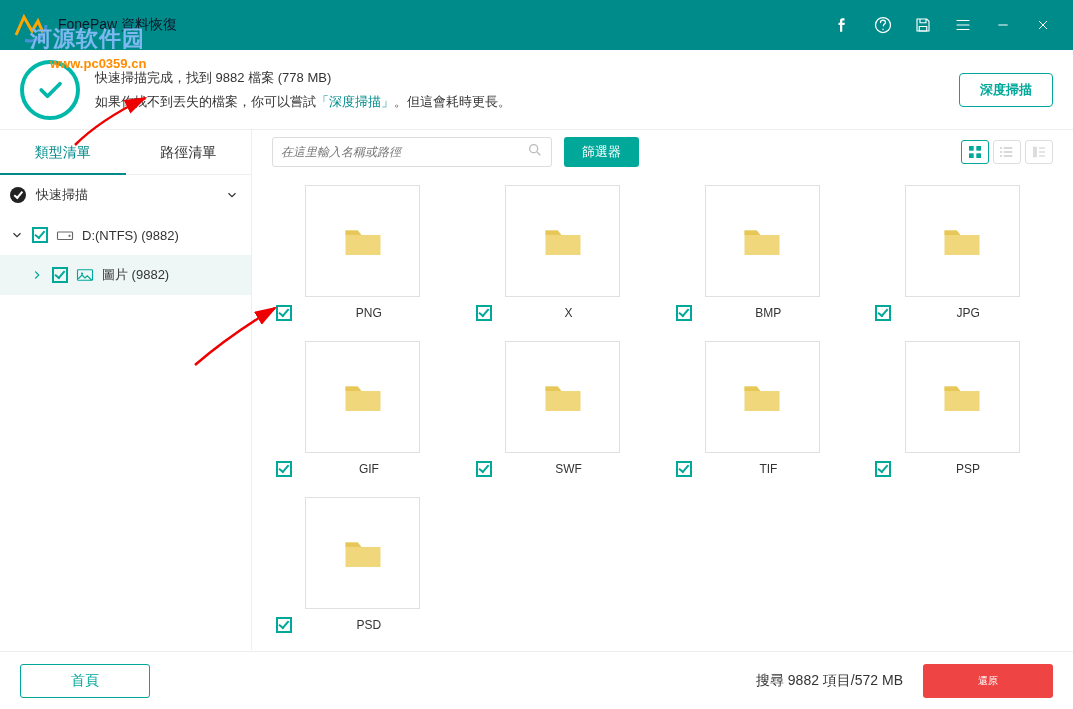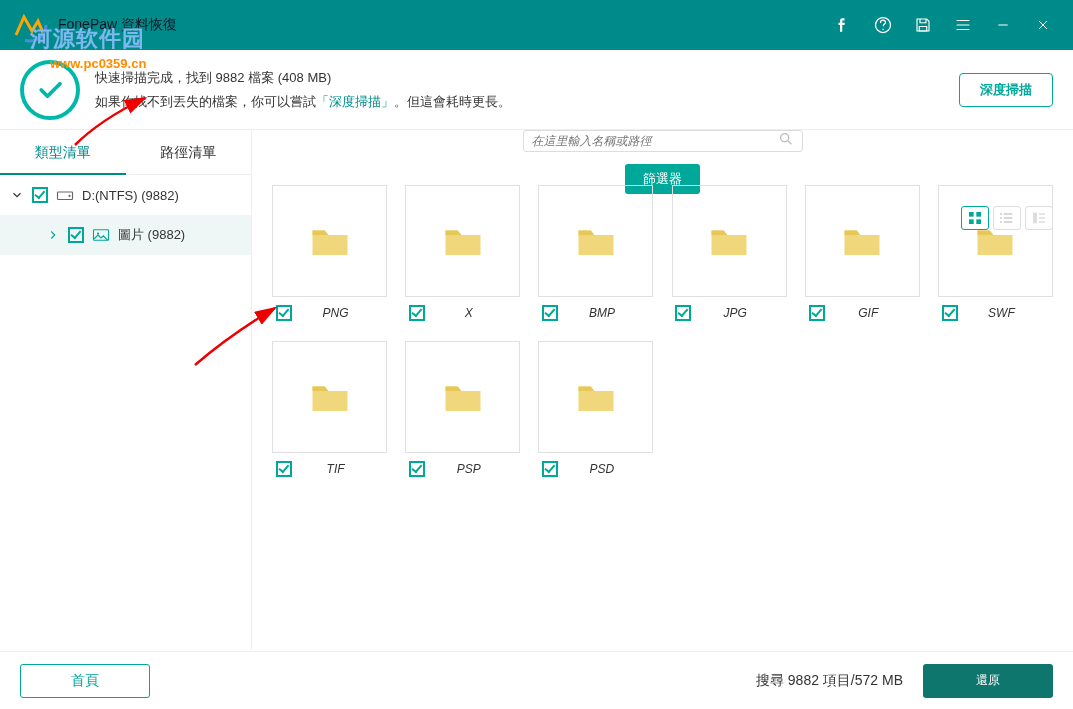--- a/index.html
+++ b/index.html
@@ -41,47 +41,47 @@
 .tree-row { display: flex; align-items: center; height: 40px; padding: 0 12px; font-size: 13px; color: #333; cursor: pointer; gap: 8px; }
 .tree-row.selected { background: #eef7f6; }
 .tree-row .chev { width: 14px; display: inline-flex; }
 .tree-row .chk { width: 16px; height: 16px; border: 2px solid #00a89a; display: inline-flex; align-items: center; justify-content: center; }
 .tree-row .chk.checked::after { content: ""; width: 8px; height: 4px; border-left: 2px solid #00a89a; border-bottom: 2px solid #00a89a; transform: rotate(-50deg) translate(1px,-1px); }
 .tree-row .black-circle { width: 16px; height: 16px; background: #222; border-radius: 50%; display: inline-flex; align-items: center; justify-content: center; }
 .tree-row .black-circle::after { content: ""; width: 7px; height: 3px; border-left: 2px solid #fff; border-bottom: 2px solid #fff; transform: rotate(-50deg) translate(1px,-1px); }
 .tree-row .ico { display: inline-flex; width: 18px; }
 .tree-row.level1 { padding-left: 10px; justify-content: space-between; }
 .tree-row.level2 { padding-left: 10px; text-align: right; }
-.tree-row.level3 { padding-left: 46px; }
-
-
-.toolbar { height: 45px; display: flex; align-items: center; gap: 12px; border-bottom: 1px solid transparent; flex-direction: column; }
+.tree-row.level3 { padding-left: 30px; }
+
+
+.toolbar { height: 45px; display: flex; align-items: center; gap: 12px; border-bottom: 1px solid transparent; }
 .search-box { width: 280px; height: 30px; border: 1px solid #ddd; border-radius: 3px; display: flex; align-items: center; padding: 0 8px; }
 .search-box input { border: none; outline: none; flex: 1; font-size: 12px; font-style: italic; color: #999; background: transparent; }
 .filter-btn { background: #00a89a; color: #fff; border: none; padding: 6px 18px; border-radius: 3px; font-size: 13px; cursor: pointer; }
 .view-toggles { margin-left: auto; display: flex; gap: 4px; }
 .view-toggle { width: 28px; height: 24px; border: 1px solid #ddd; border-radius: 3px; display: flex; align-items: center; justify-content: center; cursor: pointer; }
 .view-toggle.active { border-color: #00a89a; }
 
 
 .grid-wrap { padding-top: 10px; height: 460px; overflow-y: auto; }
-.grid { display: grid; grid-template-columns: repeat(6, 1fr); gap: 20px 18px; font-style: italic; }
+.grid { display: grid; grid-template-columns: repeat(4, 1fr); gap: 20px 18px; }
 .grid-item { display: flex; flex-direction: column; align-items: center; }
 .folder-thumb { width: 115px; height: 112px; border: 1px solid #e0e0e0; display: flex; align-items: center; justify-content: center; margin-bottom: 8px; }
 .folder-thumb svg { width: 42px; height: 36px; }
 .grid-label { display: flex; align-items: center; gap: 12px; font-size: 12px; color: #333; width: 100%; padding-left: 4px; }
 .grid-label .chk { width: 16px; height: 16px; border: 2px solid #00a89a; display: inline-flex; align-items: center; justify-content: center; }
 .grid-label .chk.checked::after { content: ""; width: 8px; height: 4px; border-left: 2px solid #00a89a; border-bottom: 2px solid #00a89a; transform: rotate(-50deg) translate(1px,-1px); }
 .grid-label span.name { flex: 1; text-align: center; padding-right: 20px; }
 
 
 .footer { position: absolute; bottom: 0; left: 0; right: 0; height: 58px; border-top: 1px solid #eee; display: flex; align-items: center; padding: 0 20px; background: #fff; }
 .home-btn { border: 1px solid #00a89a; color: #00a89a; background: #fff; width: 130px; height: 34px; border-radius: 3px; font-size: 14px; cursor: pointer; }
 .footer-status { margin-left: auto; font-size: 14px; color: #333; margin-right: 20px; }
-.restore-btn { background: #0f766e; color: #fff; border: none; width: 130px; height: 34px; border-radius: 3px; font-size: 12px; cursor: pointer; }
+.restore-btn { background: #ef4444; color: #fff; border: none; width: 130px; height: 34px; border-radius: 3px; font-size: 10px; cursor: pointer; }
 
 
 .arrow { position: absolute; pointer-events: none; z-index: 10; }
 </style>
 </head>
 <body>
 
 <div class="titlebar">
   <div class="logo-section">
     <span class="logo-icon">
@@ -133,33 +133,44 @@
   <div class="wm-url">www.pc0359.cn</div>
 </div>
 
 <div class="status-area">
   <div class="status-icon">
     <svg viewBox="0 0 24 24">
         <path d="M5 12l5 5L20 7" stroke="#00b8a9" stroke-width="3" fill="none" stroke-linecap="round" stroke-linejoin="round"></path>
       </svg>
   </div>
   <div class="status-text">
-    <div>快速掃描完成，找到 9882 檔案 (408 MB)</div>
+    <div>快速掃描完成，找到 9882 檔案 (778 MB)</div>
     <div>
       <span>如果你找不到丟失的檔案，你可以嘗試</span><span class="deep-link">「深度掃描」</span><span>。但這會耗時更長。</span>
     </div>
   </div>
   <button class="deep-scan-btn">深度掃描</button>
 </div>
 
 <div class="main-area">
   <div class="sidebar">
     <div class="side-tabs">
       <div class="side-tab active">類型清單</div>
       <div class="side-tab">路徑清單</div>
+    </div>
+    <div class="tree-row level1">
+      <span style="display:flex;align-items:center;gap:10px;">
+        <span class="black-circle"></span>
+        <span>快速掃描</span>
+      </span>
+      <span class="chev">
+          <svg width="14" height="14" viewBox="0 0 24 24">
+            <path d="M6 9l6 6 6-6" stroke="#333" stroke-width="2" fill="none"></path>
+          </svg>
+        </span>
     </div>
     <div class="tree-row level2">
       <span class="chev">
           <svg width="14" height="14" viewBox="0 0 24 24">
             <path d="M6 9l6 6 6-6" stroke="#333" stroke-width="2" fill="none"></path>
           </svg>
         </span>
       <span class="chk checked"></span>
       <span class="ico">
           <svg width="18" height="14" viewBox="0 0 24 18">

